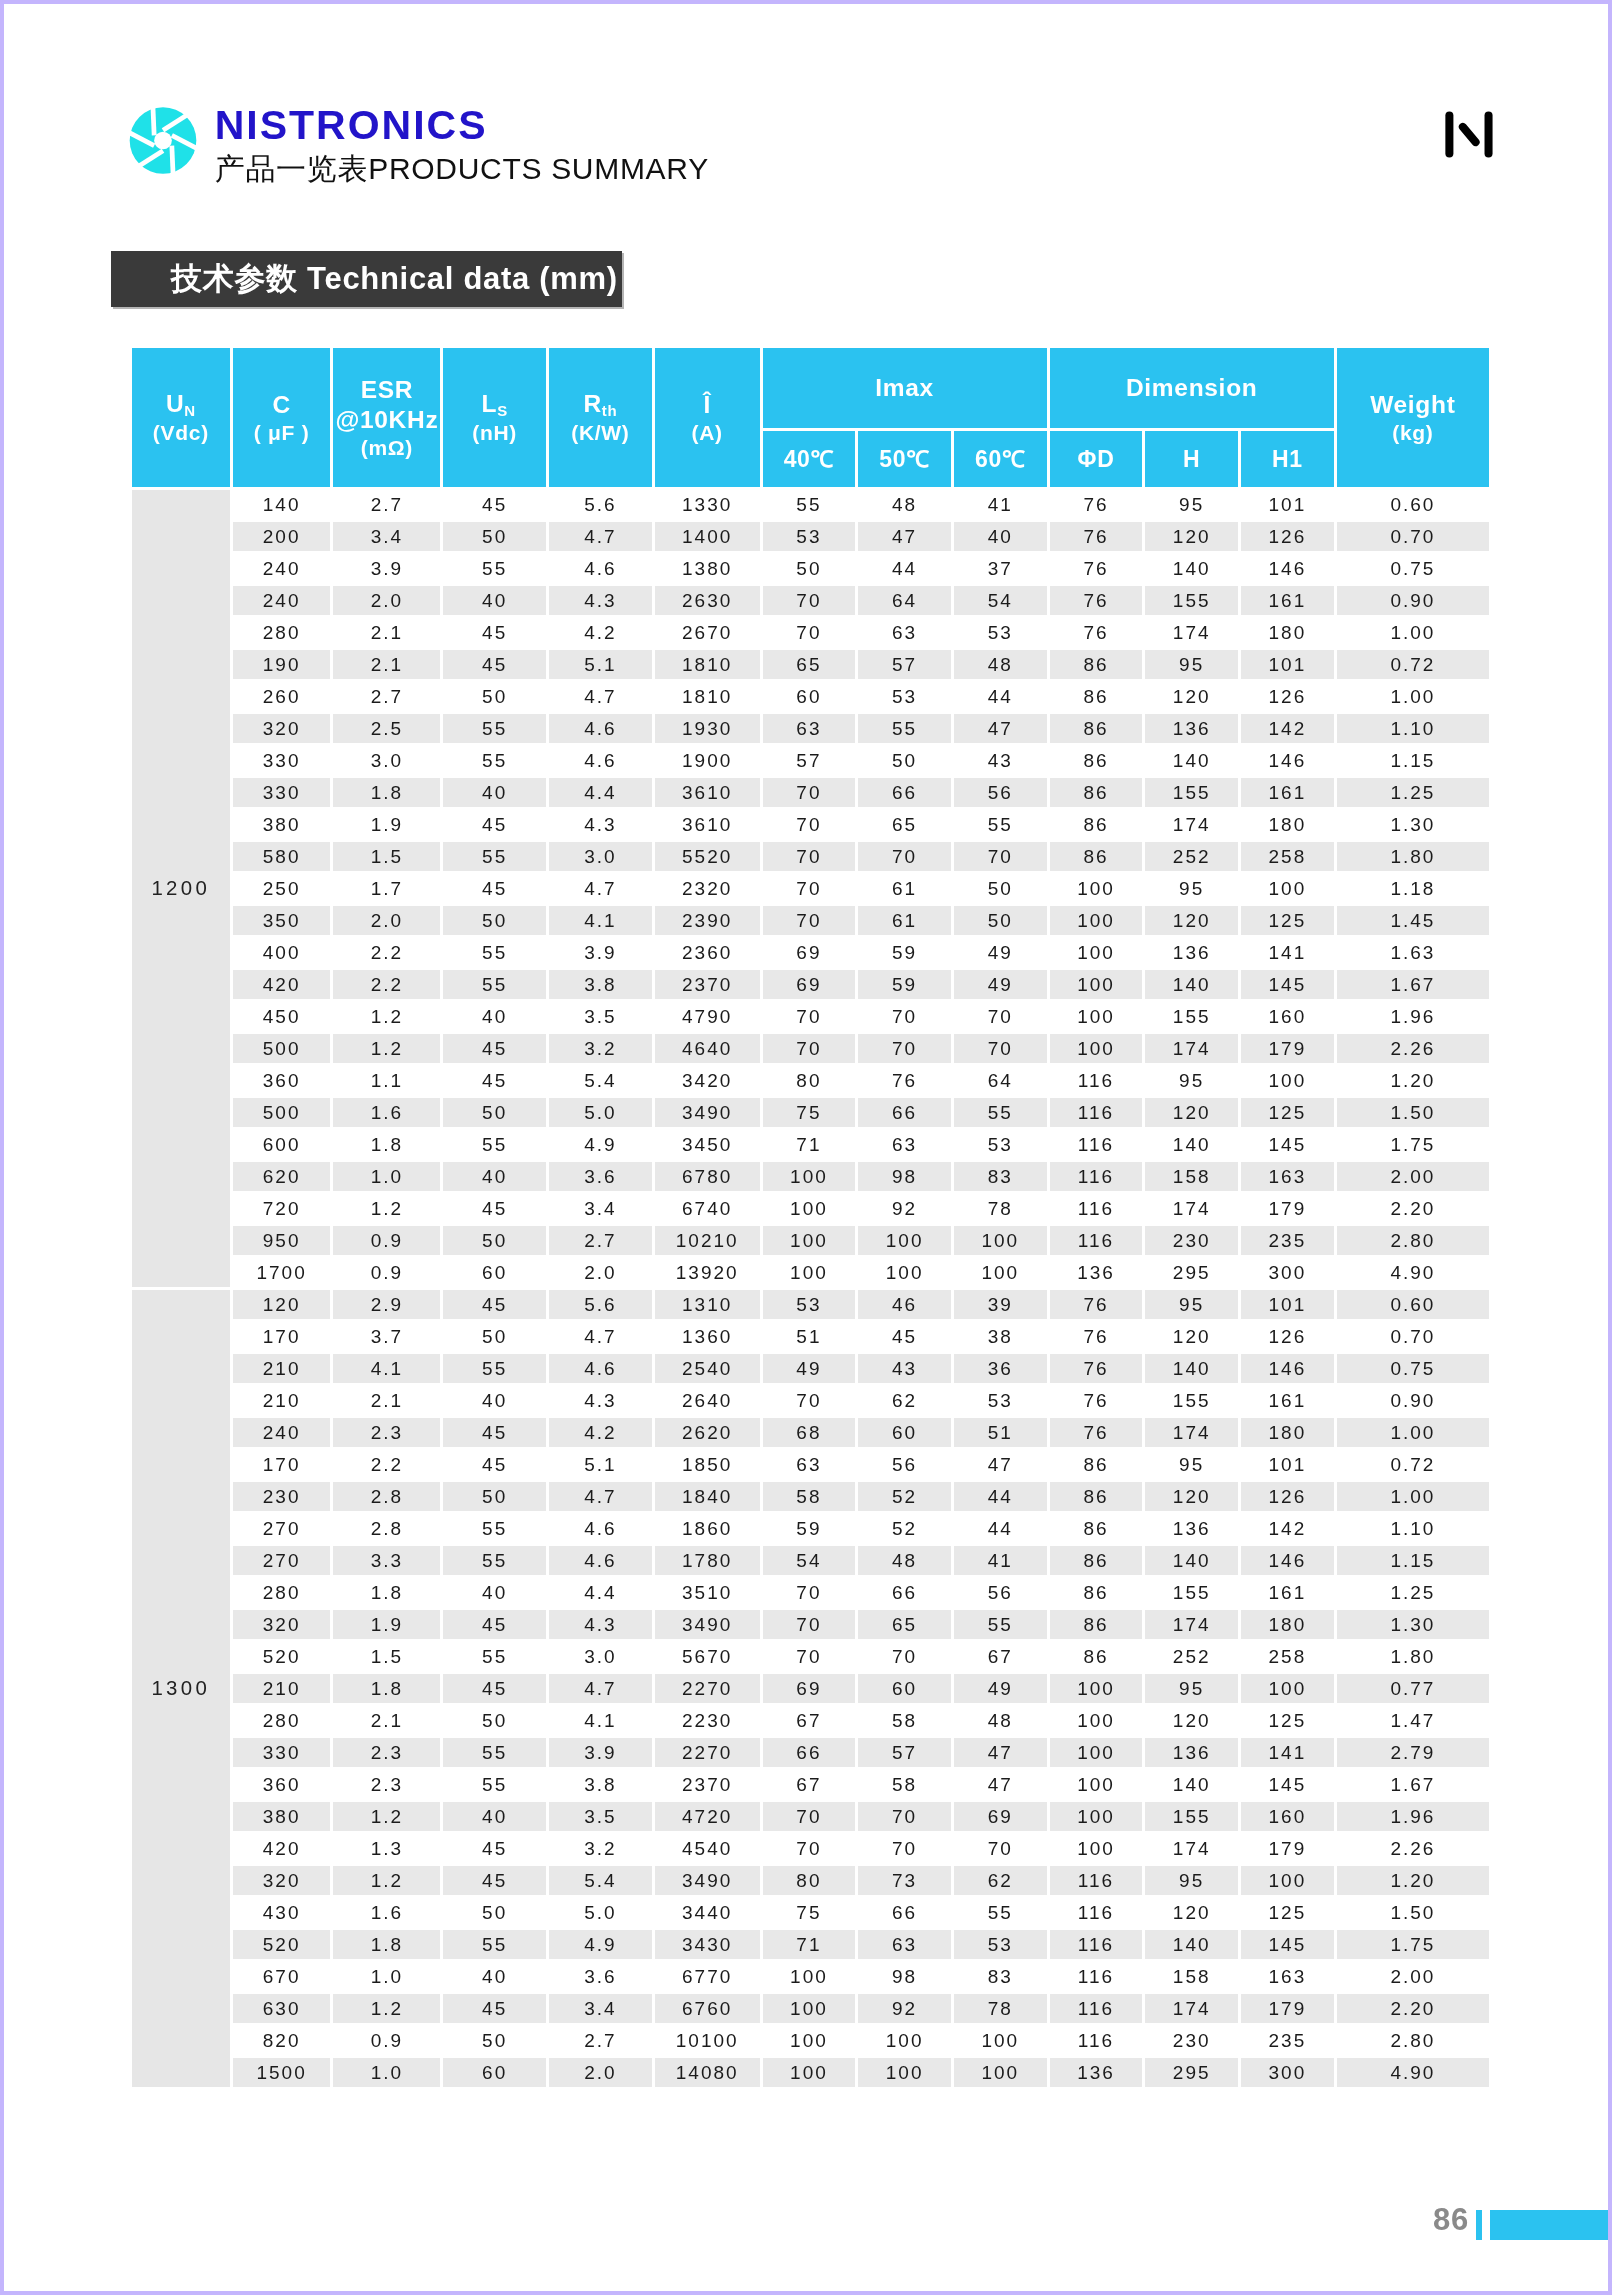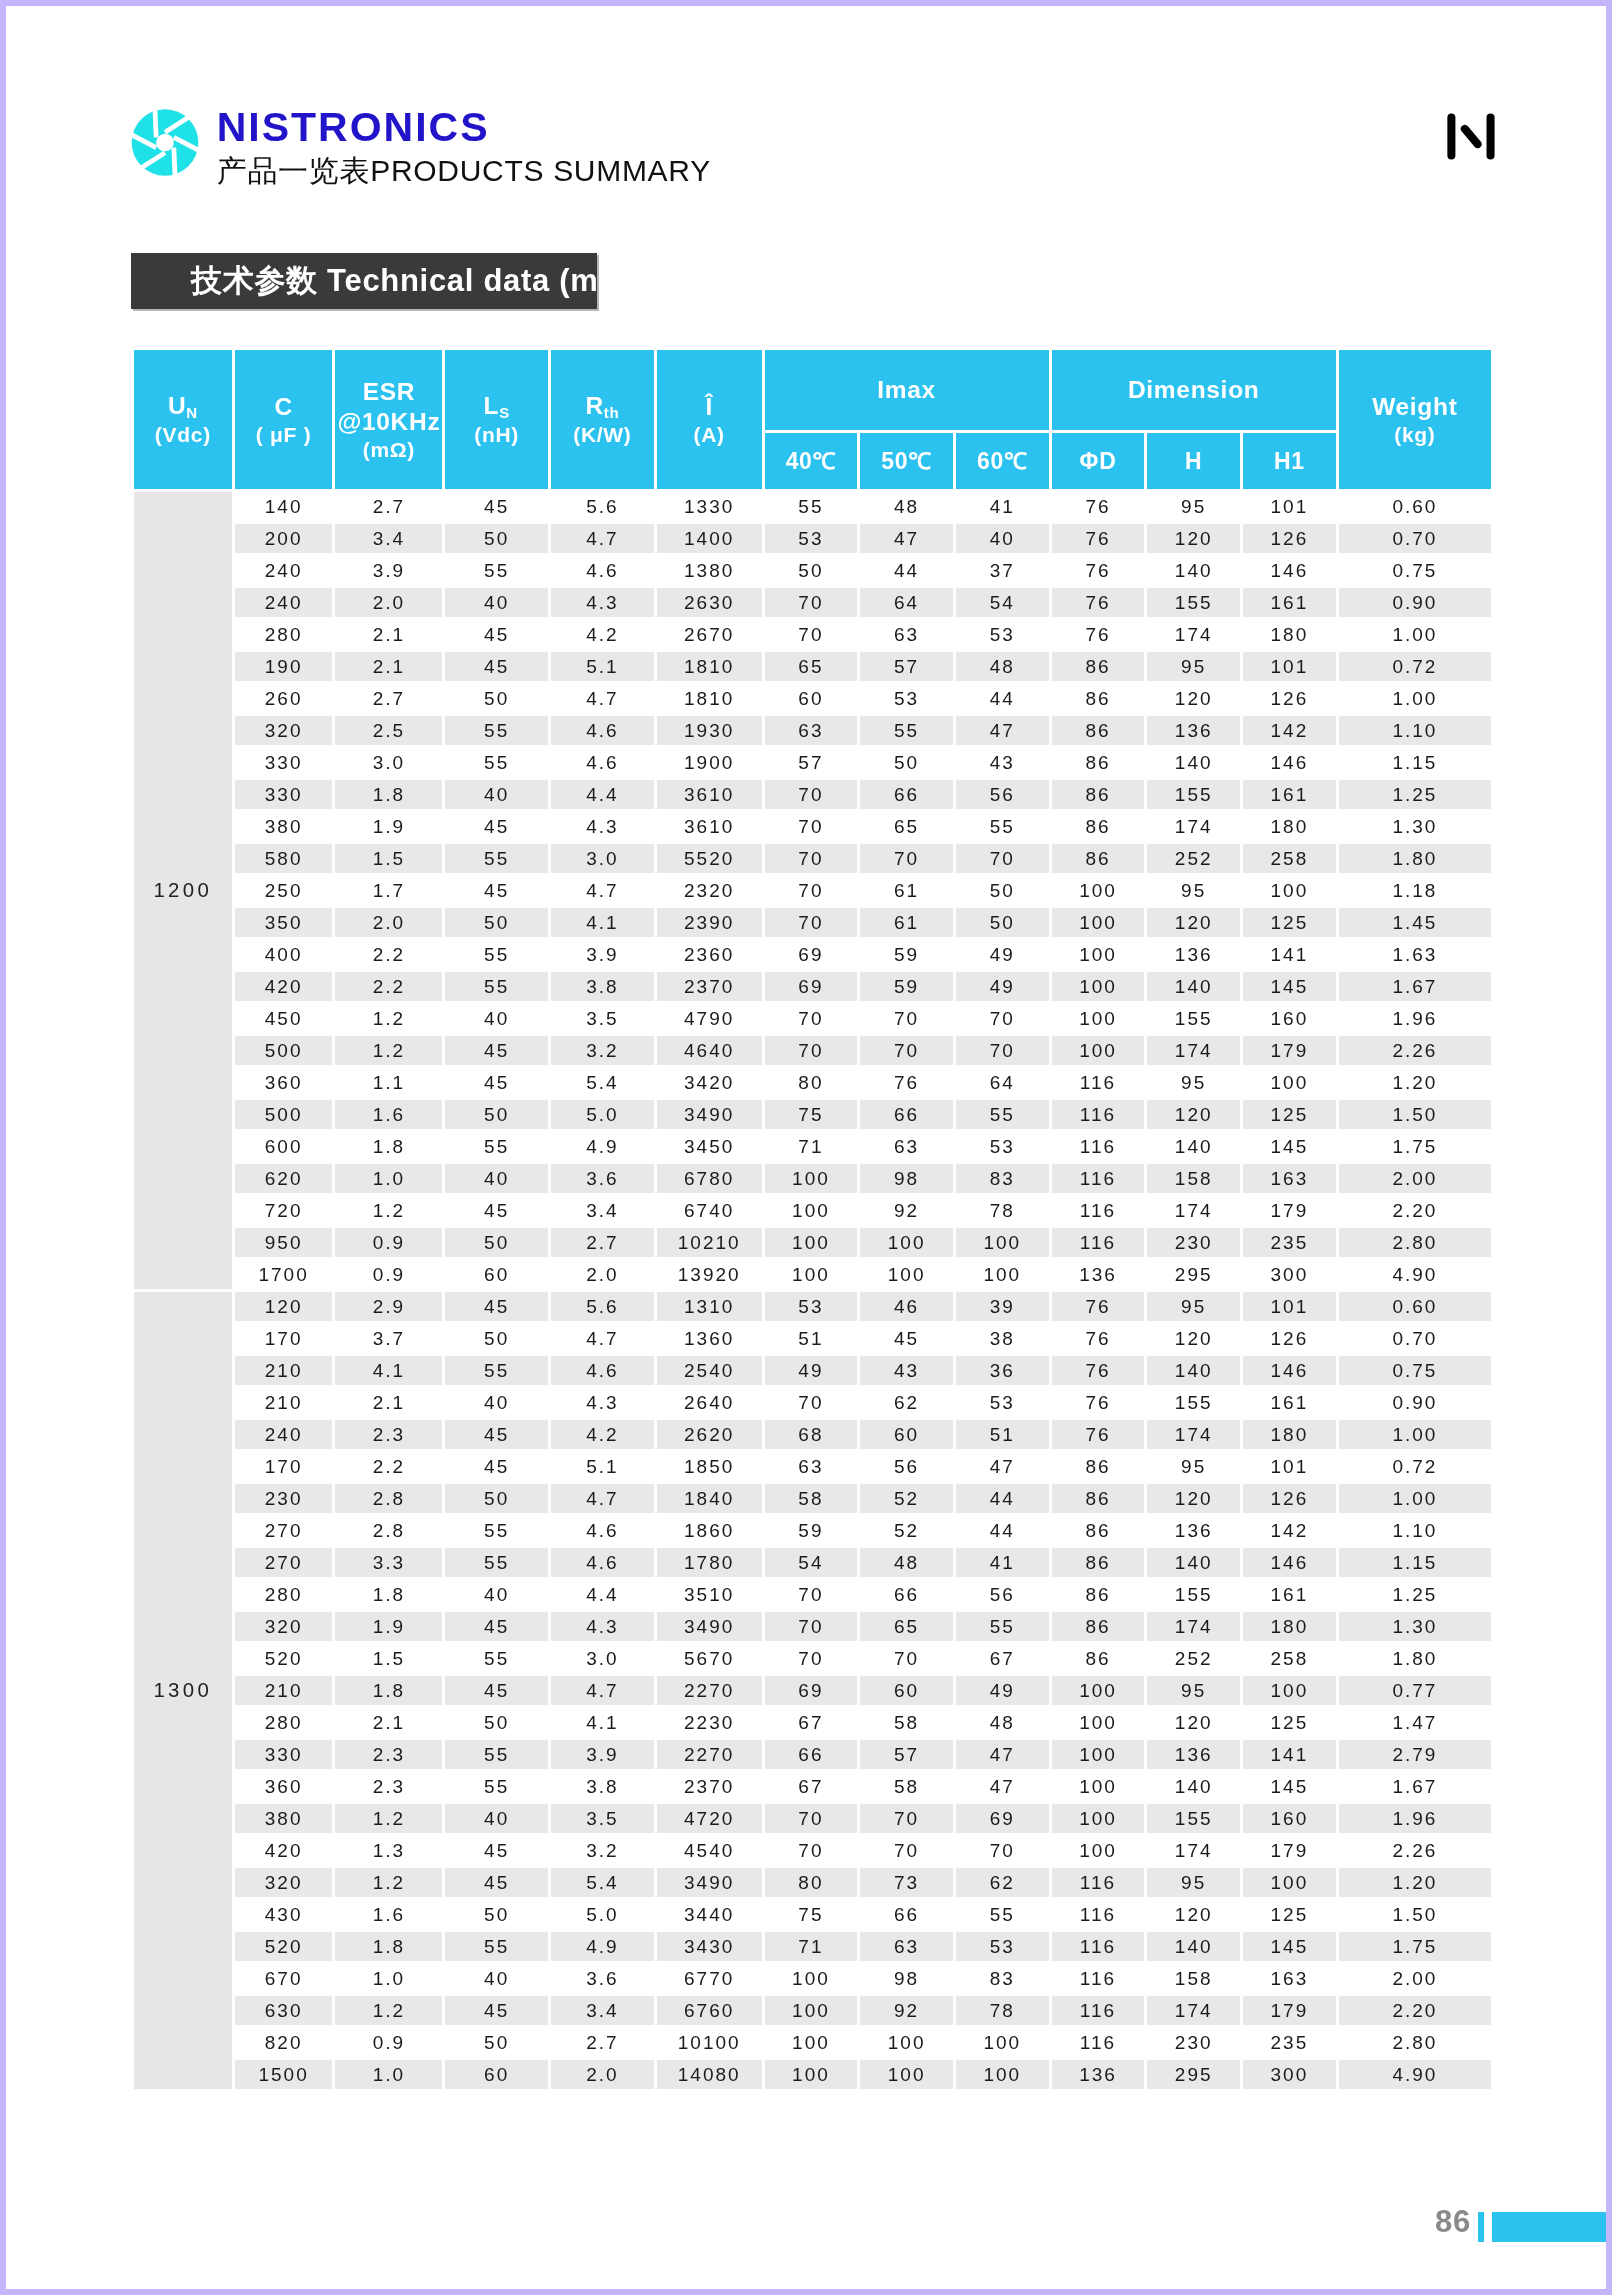--- a/index.html
+++ b/index.html
@@ -1,20 +1,20 @@
 <!DOCTYPE html>
 <html style="font-size:11px"><head>
 <meta charset="utf-8">
 <style>
   html,body { margin:0; padding:0; background:#ffffff; }
   .page {
     position:relative;
     width:1612px; height:2295px;
     background:#ffffff;
-    border:6px solid #c4b5fd;
+    border:4px solid #c4b5fd;
     box-sizing:border-box;
     overflow:hidden;
     font-family:"Liberation Sans", sans-serif;
   }
 
   
   .brand-row { position:absolute; left:125px; top:101px; display:flex; align-items:flex-start; }
   .logo-wrap { width:68px; height:71px; }
   .brand-text { margin-left:17.7px; }
   .brand-name {
@@ -22,22 +22,22 @@
     letter-spacing:2px;
   }
   .brand-subtitle {
     color:#111; font-size:30px; line-height:34px; margin-top:5.5px;
     letter-spacing:0.7px;
   }
   .corner-logo { position:absolute; left:1436px; top:104px; width:59px; height:53px; }
 
   
   .section-banner {
-    position:absolute; left:125px; top:247px;
-    width:466px; height:56px;
+    position:absolute; left:107px; top:247px;
+    width:511px; height:56px;
     background:#3a3a3a;
     box-shadow:2px 2px 0 #b5b5b5;
     color:#ffffff; font-size:31px; font-weight:bold;
     line-height:56px; padding-left:60px; box-sizing:border-box;
     letter-spacing:0.7px; white-space:nowrap;
   }
 
   
   table.tech {
     position:absolute; left:125px; top:341px;

